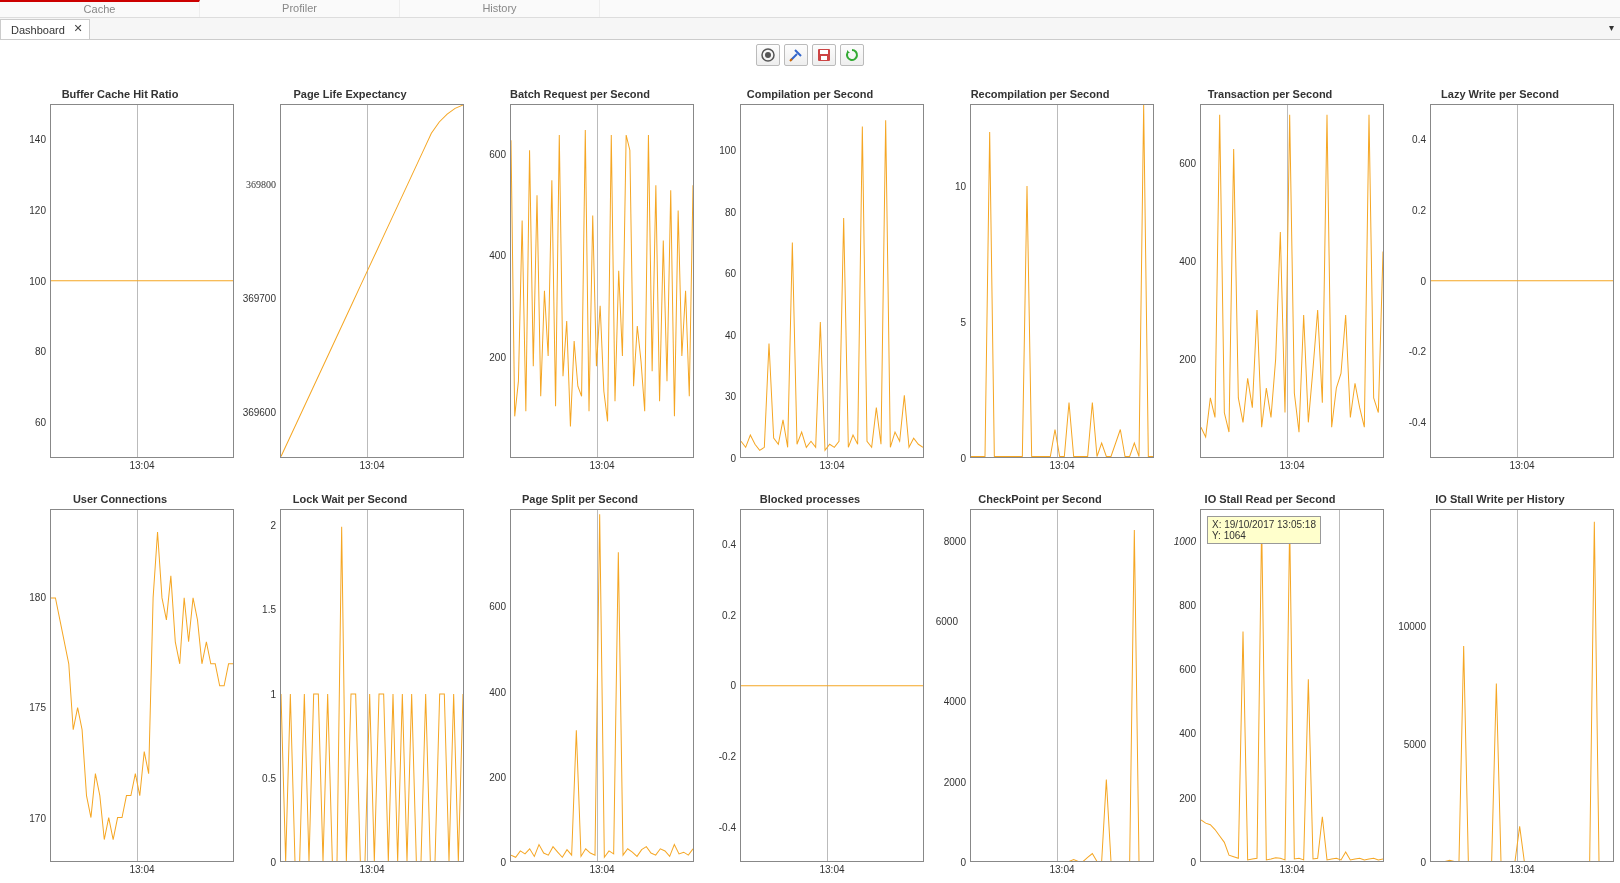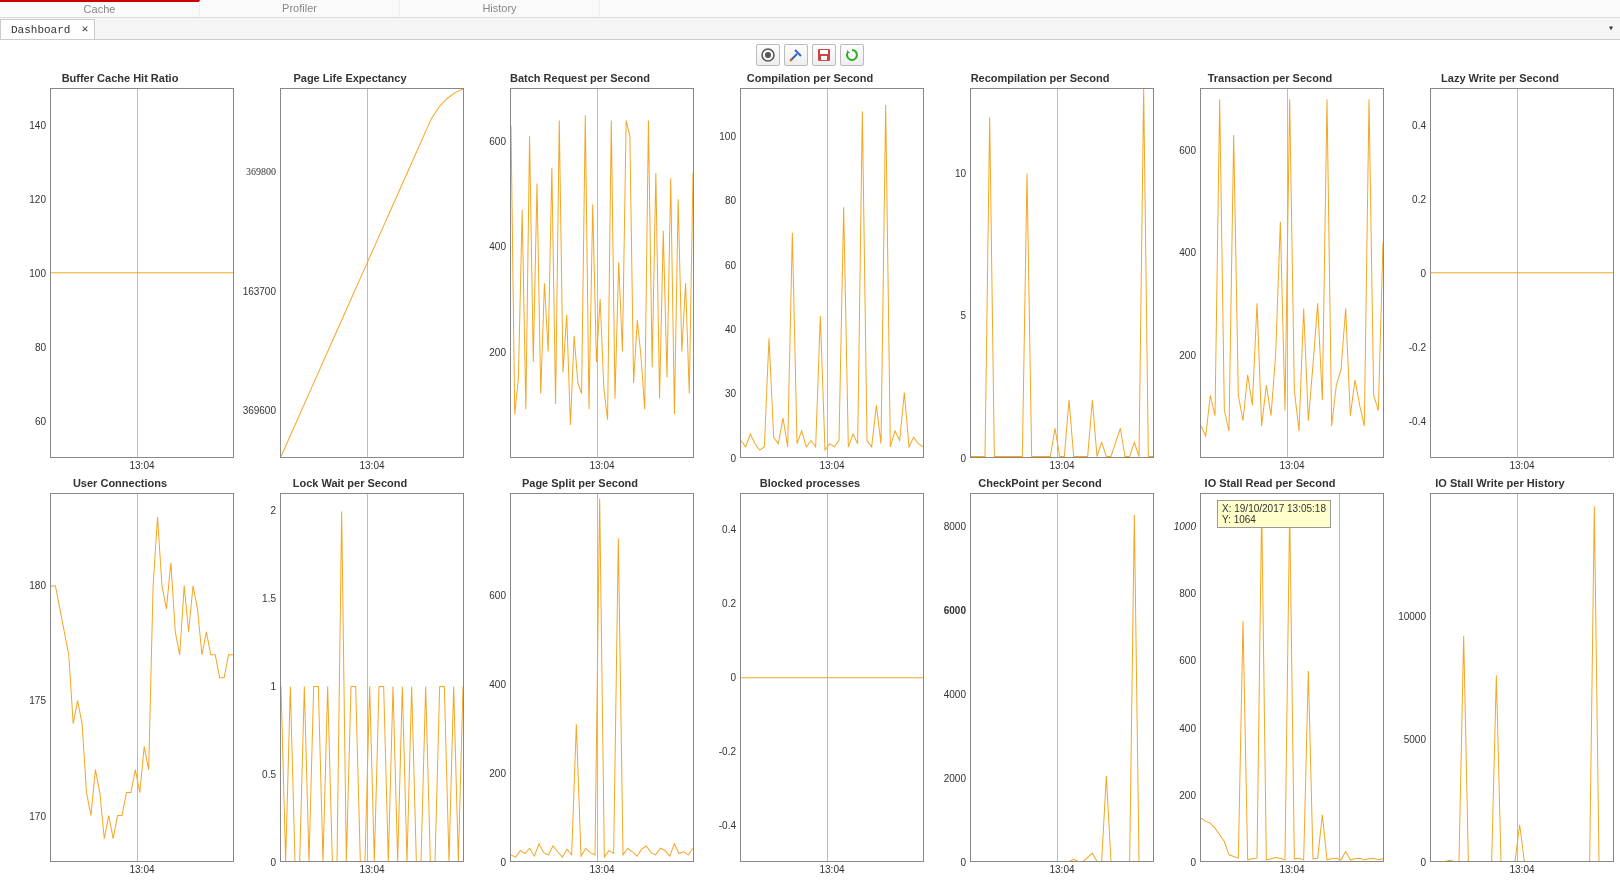--- a/index.html
+++ b/index.html
@@ -28,21 +28,20 @@
   }
   .top-tab.accent { border-top: 2px solid #c00; line-height: 15px; }
 
   .doc-tabs {
     display: flex;
     height: 22px;
     background: #f6f6f6;
     border-bottom: 1px solid #ccc;
     align-items: flex-end;
     position: relative;
-    font-family: Liberation Mono, monospace;
   }
   .doc-tab {
     background: #fff;
     border: 1px solid #ccc;
     border-bottom: none;
     padding: 2px 24px 2px 10px;
     font-size: 11px;
     position: relative;
     height: 20px;
     display: flex;
@@ -88,20 +87,21 @@
     grid-template-columns: repeat(7, 1fr);
     grid-template-rows: 1fr 1fr;
     gap: 4px 2px;
     padding: 2px 6px 6px 6px;
     height: calc(100% - 18px - 22px - 30px);
   }
   .panel {
     display: flex;
     flex-direction: column;
     min-width: 0;
+    margin-top: 16px;
   }
   .panel-title {
     text-align: center;
     font-weight: bold;
     font-size: 11px;
     padding: 2px 0 4px 0;
     white-space: nowrap;
   }
   .chart-wrap {
     flex: 1;
@@ -214,21 +214,21 @@
           </svg>
         </div>
       </div>
       <div class="xaxis">13:04</div>
     </div>
     <div class="panel">
       <div class="panel-title">Page Life Expectancy</div>
       <div class="chart-wrap">
         <div class="yaxis" style="position: relative;">
           <span style="position: absolute; right: 4px; top: 87.0968%; transform: translateY(-50%);">369600</span>
-          <span style="position: absolute; right: 4px; top: 54.8387%; transform: translateY(-50%);">163700</span>
+          <span style="position: absolute; right: 4px; top: 54.8387%; transform: translateY(-50%);">369700</span>
           <span style="position: absolute; right: 4px; top: 22.5806%; transform: translateY(-50%); font-family: Liberation Serif, serif;">369800</span>
         </div>
         <div class="plot">
           <div class="cursor-line" style="left: 47%;"></div>
           <svg viewBox="0 0 100 100" preserveAspectRatio="none">
             <polyline points="0.00,100.00 4.35,95.16 8.70,90.32 13.04,85.48 17.39,80.65 21.74,75.81 26.09,70.97 30.43,66.13 34.78,61.29 39.13,56.45 43.48,51.61 47.83,46.77 52.17,41.94 56.52,37.10 60.87,32.26 65.22,27.42 69.57,22.58 73.91,17.74 78.26,12.90 82.61,8.06 86.96,4.84 91.30,2.58 95.65,0.97 100.00,0.00" fill="none" stroke="#f5a623" stroke-width="1" vector-effect="non-scaling-stroke"></polyline>
           </svg>
         </div>
       </div>
       <div class="xaxis">13:04</div>
@@ -396,21 +396,21 @@
       </div>
       <div class="xaxis">13:04</div>
     </div>
     <div class="panel">
       <div class="panel-title">CheckPoint per Second</div>
       <div class="chart-wrap">
         <div class="yaxis" style="position: relative;">
           <span style="position: absolute; right: 4px; top: 100%; transform: translateY(-50%);">0</span>
           <span style="position: absolute; right: 4px; top: 77.2727%; transform: translateY(-50%);">2000</span>
           <span style="position: absolute; right: 4px; top: 54.5455%; transform: translateY(-50%);">4000</span>
-          <span style="position: absolute; right: 4px; top: 31.8182%; transform: translateY(-50%); font-weight: bold;">6000</span>
+          <span style="position: absolute; right: 12px; top: 31.8182%; transform: translateY(-50%);">6000</span>
           <span style="position: absolute; right: 4px; top: 9.09091%; transform: translateY(-50%);">8000</span>
         </div>
         <div class="plot">
           <div class="cursor-line" style="left: 47%;"></div>
           <svg viewBox="0 0 100 100" preserveAspectRatio="none">
             <polyline points="0.00,100.00 2.56,100.00 5.13,100.00 7.69,100.00 10.26,100.00 12.82,100.00 15.38,100.00 17.95,100.00 20.51,100.00 23.08,100.00 25.64,100.00 28.21,100.00 30.77,100.00 33.33,100.00 35.90,100.00 38.46,100.00 41.03,100.00 43.59,100.00 46.15,100.00 48.72,100.00 51.28,100.00 53.85,100.00 56.41,99.43 58.97,100.00 61.54,100.00 64.10,98.86 66.67,97.73 69.23,100.00 71.79,100.00 74.36,76.70 76.92,100.00 79.49,100.00 82.05,100.00 84.62,100.00 87.18,100.00 89.74,5.68 92.31,100.00 94.87,100.00 97.44,100.00 100.00,100.00" fill="none" stroke="#f5a623" stroke-width="1" vector-effect="non-scaling-stroke"></polyline>
           </svg>
         </div>
       </div>
       <div class="xaxis">13:04</div>
@@ -424,21 +424,21 @@
           <span style="position: absolute; right: 4px; top: 63.6364%; transform: translateY(-50%);">400</span>
           <span style="position: absolute; right: 4px; top: 45.4545%; transform: translateY(-50%);">600</span>
           <span style="position: absolute; right: 4px; top: 27.2727%; transform: translateY(-50%);">800</span>
           <span style="position: absolute; right: 4px; top: 9.09091%; transform: translateY(-50%); font-style: italic;">1000</span>
         </div>
         <div class="plot">
           <div class="cursor-line" style="left: 76%;"></div>
           <svg viewBox="0 0 100 100" preserveAspectRatio="none">
             <polyline points="0.00,88.18 2.56,89.09 5.13,89.55 7.69,90.91 10.26,92.73 12.82,94.55 15.38,98.18 17.95,98.64 20.51,99.09 23.08,34.55 25.64,99.55 28.21,99.27 30.77,99.09 33.33,3.27 35.90,99.55 38.46,99.27 41.03,98.91 43.59,99.09 46.15,99.55 48.72,3.64 51.28,99.27 53.85,99.09 56.41,99.55 58.97,48.18 61.54,99.27 64.10,99.09 66.67,87.27 69.23,99.55 71.79,99.27 74.36,99.09 76.92,99.55 79.49,97.27 82.05,99.55 84.62,99.27 87.18,99.09 89.74,99.55 92.31,99.27 94.87,99.09 97.44,99.55 100.00,99.27" fill="none" stroke="#f5a623" stroke-width="1" vector-effect="non-scaling-stroke"></polyline>
           </svg>
-          <div class="tooltip" style="left: 16px; top: 6px;">
+          <div class="tooltip" style="left: 6px; top: 6px;">
             <div>X: 19/10/2017 13:05:18</div>
             <div>Y: 1064</div>
           </div>
         </div>
       </div>
       <div class="xaxis">13:04</div>
     </div>
     <div class="panel">
       <div class="panel-title">IO Stall Write per History</div>
       <div class="chart-wrap">

